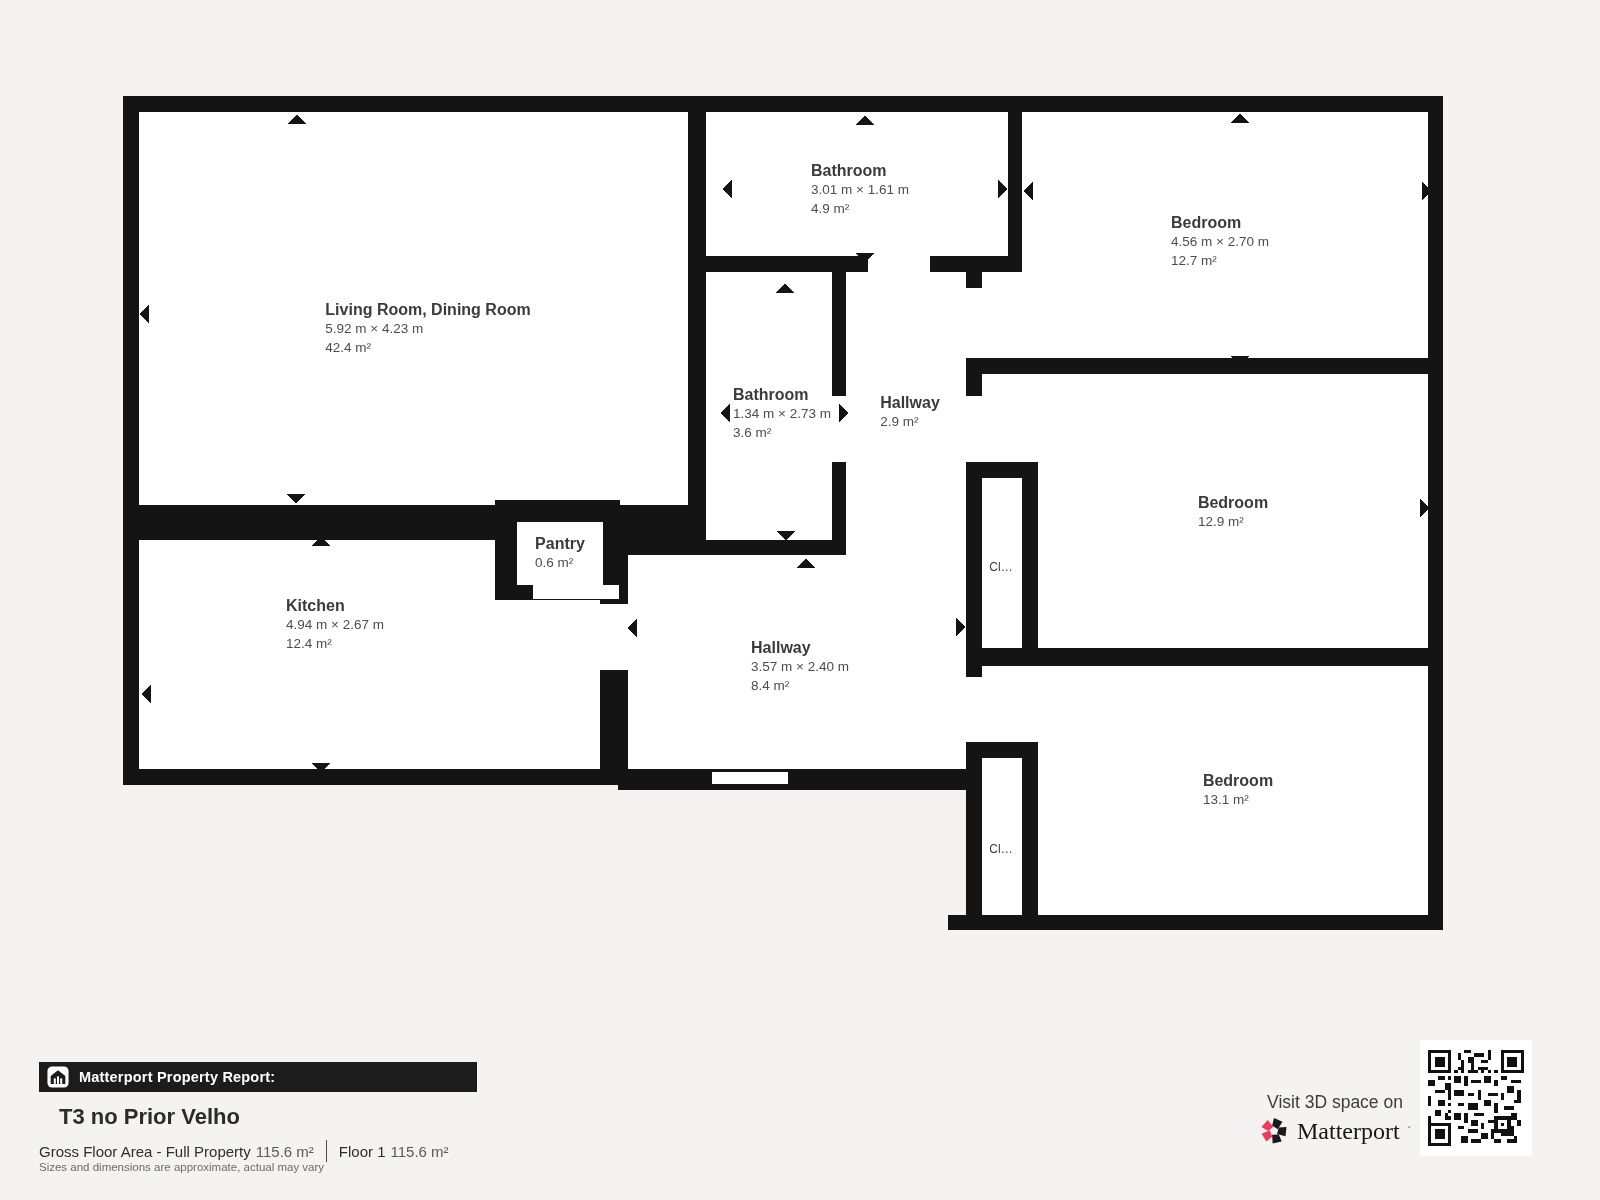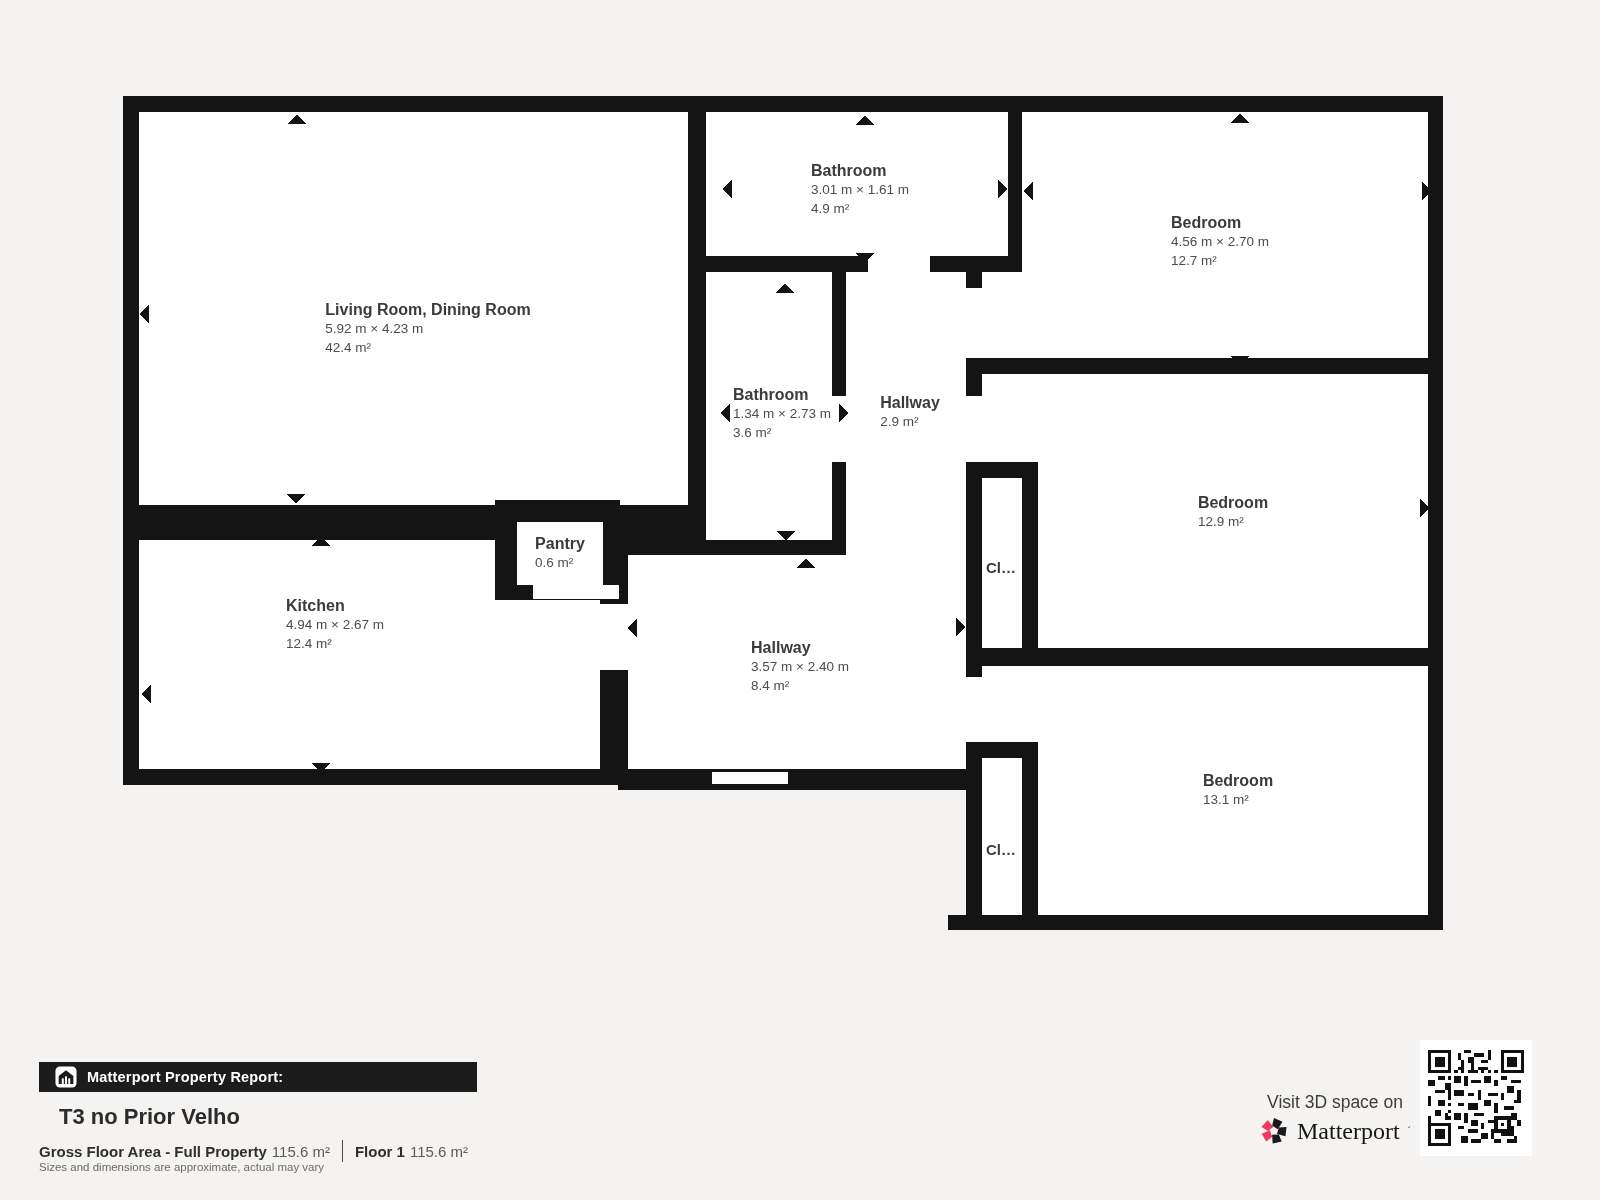--- a/index.html
+++ b/index.html
@@ -9,32 +9,32 @@
   .walls rect,.overlay-walls rect{fill:#141414;}
   .rooms rect,.overlay-rooms rect,.gaps rect{fill:#ffffff;}
   .arrows polygon{fill:#141414;}
 
   
   .rl{position:absolute;transform:translate(-50%,-50%);
       white-space:nowrap;line-height:19px;}
   .rl .nm{font-size:16px;font-weight:bold;color:#3b3b3b;}
   .rl .sub{font-size:13.5px;color:#4d4d4d;}
   .closet-lbl{position:absolute;transform:translate(-50%,-50%);
-      font-size:15px;font-weight:bold;color:#3b3b3b;}
+      font-size:12px;font-weight:normal;color:#3b3b3b;}
 
   
   .banner{position:absolute;left:39px;top:1062px;width:438px;height:30px;
       background:#1c1c1c;color:#fff;display:flex;align-items:center;gap:10px;
-      padding-left:16px;box-sizing:border-box;}
+      padding-left:8px;box-sizing:border-box;}
   .banner-text{font-size:14.5px;font-weight:bold;letter-spacing:.2px;}
   .prop-title{position:absolute;left:39px;top:1104px;font-size:22px;
       font-weight:bold;color:#2b2b2b;margin-left:20px;}
   .stats{position:absolute;left:39px;top:1140px;display:flex;align-items:center;
       gap:12px;font-size:15px;color:#5a5a5a;}
-  .stats .lab{font-weight:bold;color:#2e2e2e;margin-right:5px;}
+  .stats .lab{font-weight:normal;color:#2e2e2e;margin-right:5px;}
   .vdiv{width:1px;height:22px;background:#4a4a4a;}
   .disclaimer{position:absolute;left:39px;top:1161px;font-size:11.5px;color:#6b6b6b;}
 
   .visit{position:absolute;left:1245px;top:1092px;width:180px;text-align:center;
       font-size:17.5px;color:#3c3c3c;}
   .brand{position:absolute;left:1235px;top:1116px;width:200px;display:flex;
       align-items:center;justify-content:center;gap:8px;}
   .wordmark{font-family:"Liberation Serif",serif;font-size:24px;color:#161616;}
   .tm{font-size:10px;color:#161616;vertical-align:super;}
   .qr{position:absolute;left:1420px;top:1040px;width:112px;height:116px;

